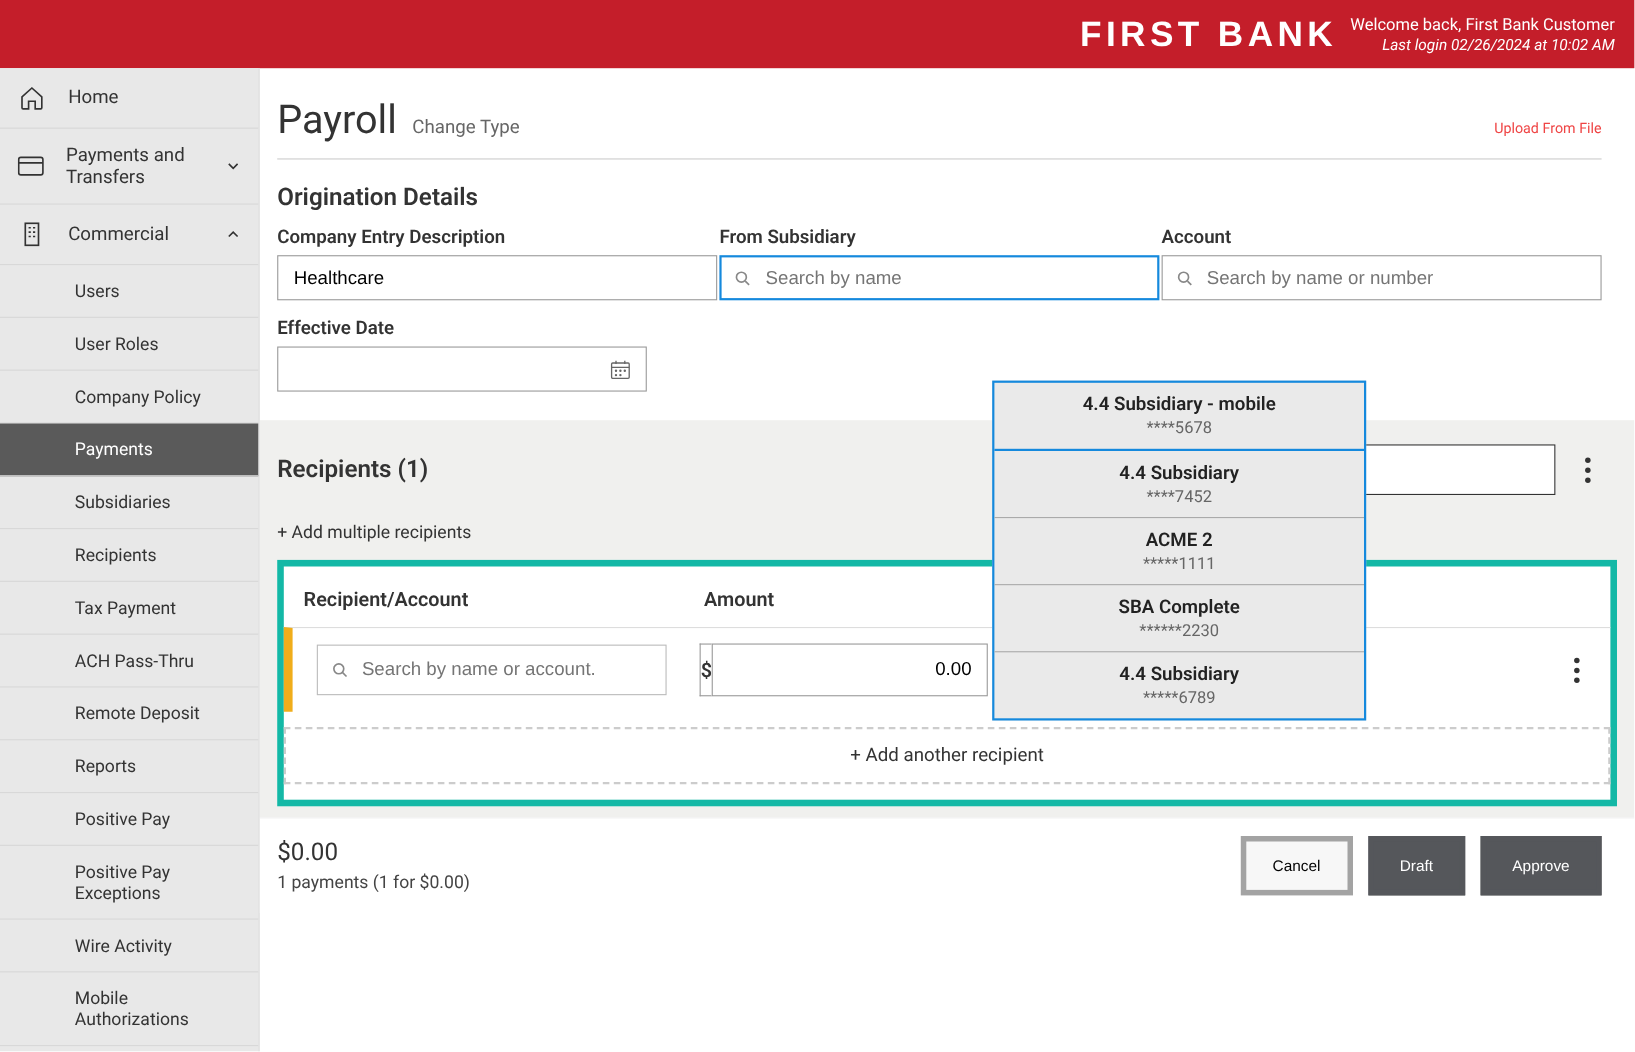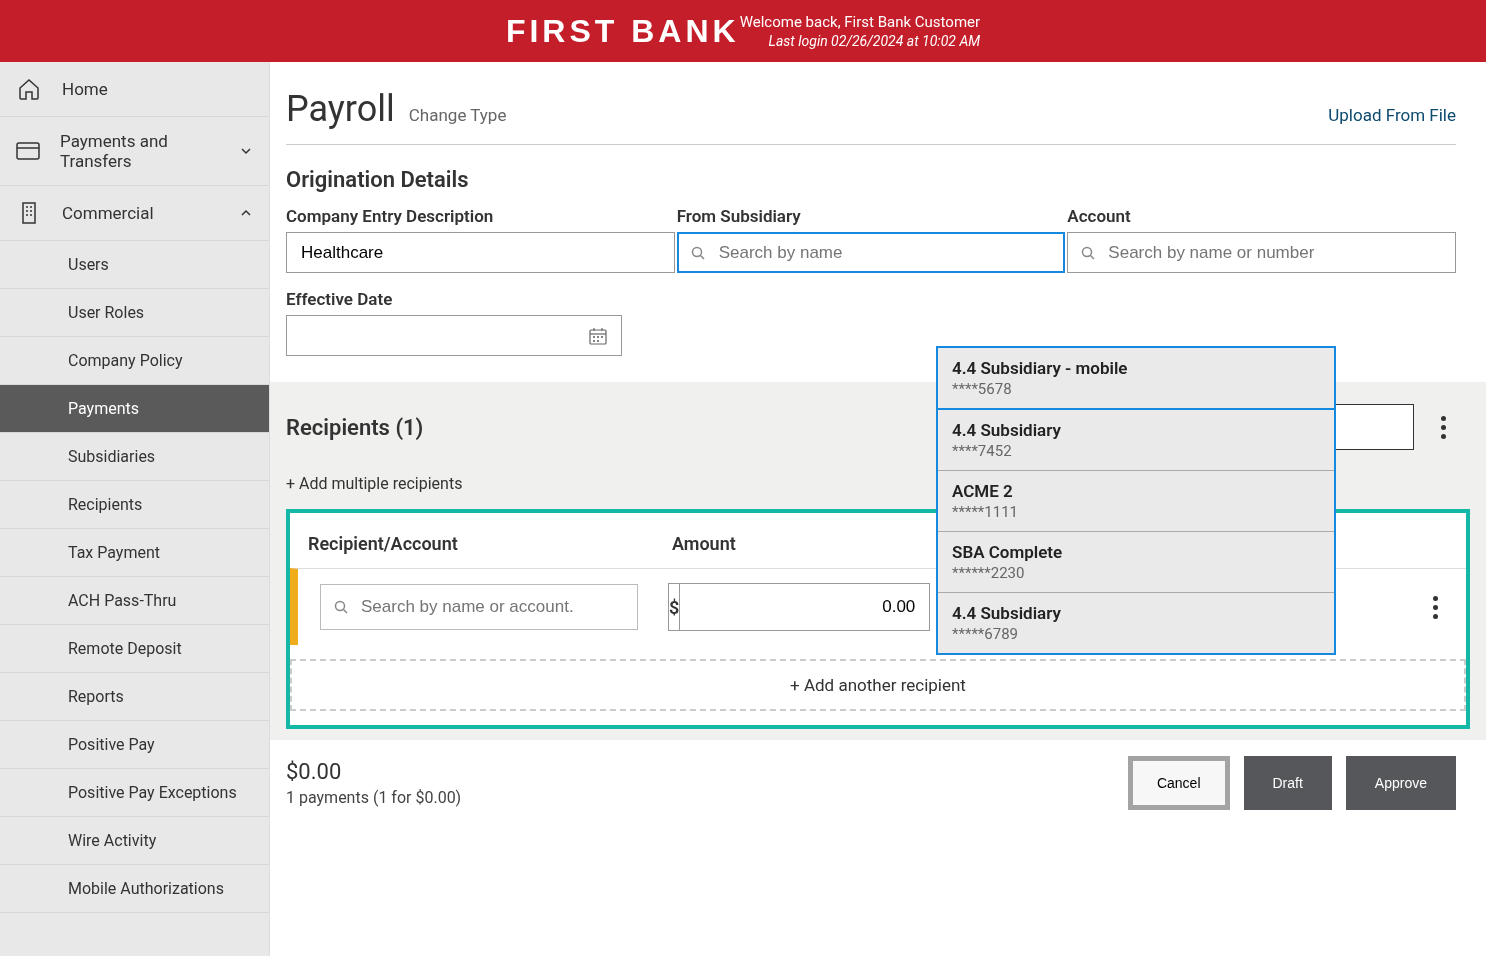--- a/index.html
+++ b/index.html
@@ -1,68 +1,68 @@
 <!DOCTYPE html>
 <html><head>
 <meta charset="utf-8">
 <style>
 * { box-sizing: border-box; margin: 0; padding: 0; }
 body { font-family: -apple-system, BlinkMacSystemFont, "Segoe UI", Roboto, Arial, sans-serif; background: #fff; color: #333; }
 
-.header { background: #c41e2a; color: #fff; height: 62px; display: flex; align-items: center; justify-content: center; padding: 0 18px 0 18px; }
+.header { background: #c41e2a; color: #fff; height: 62px; display: flex; align-items: center; justify-content: flex-end; padding: 0 18px 0 18px; gap: 12px; }
 .logo { font-size: 32px; font-weight: 800; letter-spacing: 4px; font-family: Arial, sans-serif; }
 .header-right { text-align: right; font-size: 15px; }
 .header-right .last-login { font-style: italic; font-size: 14px; margin-top: 2px; }
 
 .container { display: flex; height: calc(100vh - 62px); }
 
-.sidebar { width: 270px; background: #e8e8e8; border-right: 1px solid #ddd; overflow-y: auto; flex-shrink: 0; }
+.sidebar { width: 236px; background: #e8e8e8; border-right: 1px solid #ddd; overflow-y: auto; flex-shrink: 0; }
 .nav-item { display: flex; align-items: center; padding: 14px 16px; font-size: 17px; border-bottom: 1px solid #d8d8d8; cursor: pointer; gap: 20px; }
 .nav-item .icon { width: 26px; height: 26px; display: inline-flex; align-items: center; justify-content: center; }
 .nav-item .chev { margin-left: auto; }
 .sub-item { padding: 14px 16px 14px 68px; font-size: 16px; border-bottom: 1px solid #d8d8d8; cursor: pointer; }
 .sub-item.active { background: #5a5a5a; color: #fff; }
 
 .main { flex: 1; padding: 26px 30px 0 16px; overflow-y: auto; position: relative; }
 .page-head { display: flex; align-items: baseline; justify-content: space-between; border-bottom: 1px solid #ccc; padding-bottom: 14px; margin-bottom: 22px; }
 .page-head-left { display: flex; align-items: baseline; gap: 14px; }
 .page-title { font-size: 36px; font-weight: 400; }
 .change-type { font-size: 17px; color: #666; cursor: pointer; }
-.upload-link { font-size: 17px; color: #0c4a6e; cursor: pointer; }
+.upload-link { font-size: 13px; color: #ef4444; cursor: pointer; }
 
 .section-title { font-size: 22px; font-weight: 600; margin-bottom: 14px; }
 
 .form-row { display: flex; gap: 2px; margin-bottom: 16px; justify-content: space-between; }
 .form-col { flex: 1; display: flex; flex-direction: column; }
 .field-label { font-size: 17px; font-weight: 600; margin-bottom: 6px; }
 .text-input { height: 41px; border: 1px solid #999; padding: 0 14px; font-size: 17px; background: #fff; }
 .text-input.focused { border: 2px solid #1589dd; outline: none; }
 .search-input-wrap { position: relative; }
 .search-input-wrap .search-icon { position: absolute; left: 14px; top: 50%; transform: translateY(-50%); color: #888; pointer-events:none; }
 .search-input-wrap input { padding-left: 40px; width: 100%; }
 .date-input-wrap { position: relative; }
 .date-input-wrap .cal-icon { position: absolute; right: 14px; top: 50%; transform: translateY(-50%); color: #666; pointer-events:none;}
 
-.dropdown { position: absolute; top: 284px; left: 666px; width: 400px; border: 2px solid #1589dd; background: #eaeaea; z-index: 20; }
+.dropdown { position: absolute; top: 284px; left: 666px; width: 340px; border: 2px solid #1589dd; background: #eaeaea; z-index: 20; text-align: center; }
 .dropdown-item { padding: 10px 14px; border-bottom: 1px solid #aaa; cursor: pointer; }
 .dropdown-item.first { border-bottom: 2px solid #1589dd; }
 .dropdown-item:last-child { border-bottom: none; }
 .dropdown-item .dd-name { font-size: 17px; font-weight: 600; color: #222; }
 .dropdown-item .dd-sub { font-size: 15px; color: #666; margin-top: 2px; }
 
 .recipients-section { background: #f0f0ee; margin: 26px -30px 0 -16px; padding: 22px 30px 10px 16px; }
 .recipients-head { display: flex; align-items: center; justify-content: space-between; }
 .recipients-title { font-size: 22px; font-weight: 600; }
 .find-recip { flex: 0 0 440px; margin-left: auto; margin-right: 16px; position:relative;}
 .find-recip input { width: 100%; height: 46px; border: 1px solid #333; padding: 0 14px 0 40px; font-size: 17px; background: #fff;}
 .kebab { width: 26px; display: flex; flex-direction: column; align-items: center; gap: 4px; cursor: pointer; }
 .kebab span { width: 5px; height: 5px; background: #333; border-radius: 50%; }
 .add-multiple { font-size: 16px; margin-top: 24px; margin-bottom: 16px; cursor: pointer; }
 
-.recipient-table { background: #fff; border: 4px solid #14b8a6; margin: 0 -14px 0 0; }
+.recipient-table { background: #fff; border: 6px solid #14b8a6; margin: 0 -14px 0 0; }
 .recipient-thead { display: flex; padding: 20px 30px 14px 18px; font-size: 18px; font-weight: 600; }
 .col-acct { flex: 0 0 364px; }
 .col-amount { flex: 1; }
 .recipient-row { display: flex; align-items: center; padding: 14px 18px 14px 0; border-left: 8px solid #f0ad1b; border-top: 1px solid #ddd; gap: 30px; }
 .recipient-row .search-input-wrap { flex: 0 0 318px; margin-left: 22px; }
 .recipient-row .search-input-wrap input { height: 46px; border: 1px solid #bbb; }
 .amount-group { display: flex; width: 230px; }
 .amount-prefix { width: 48px; height: 48px; border: 1px solid #999; border-right: none; display: flex; align-items: center; justify-content: center; font-size: 18px; font-weight: 600; background: #fff; }
 .amount-input { flex: 1; height: 48px; border: 1px solid #999; text-align: right; padding: 0 14px; font-size: 17px; }
 .row-kebab { margin-left: auto; }

